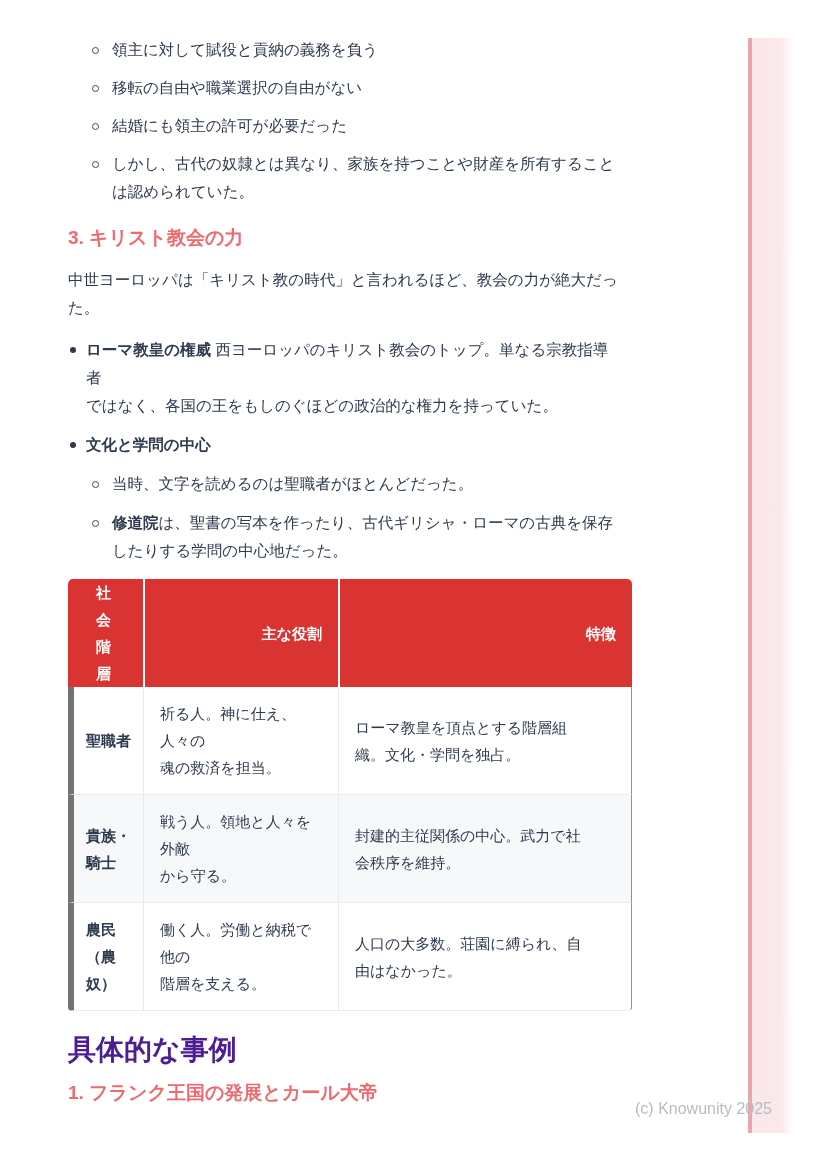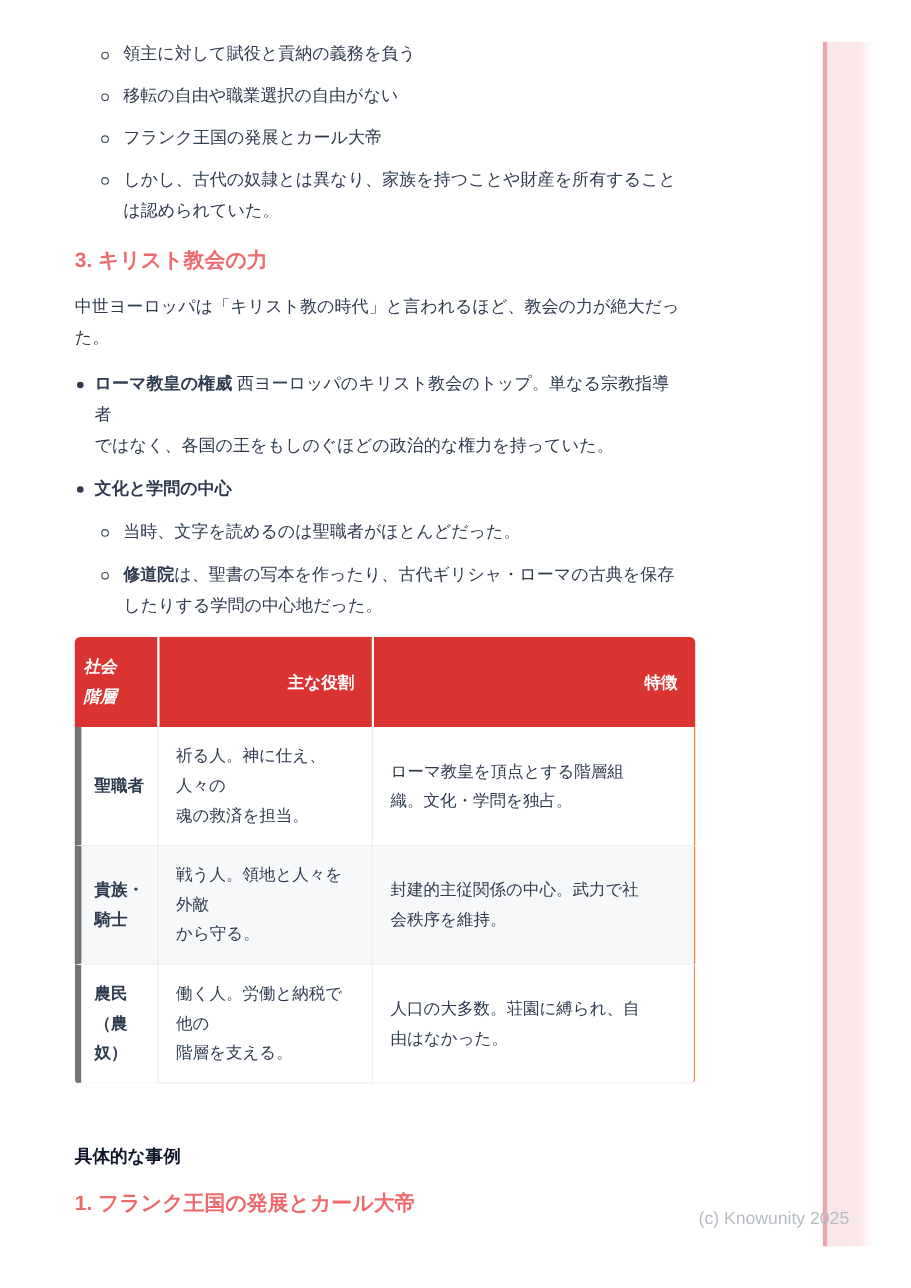--- a/index.html
+++ b/index.html
@@ -61,37 +61,37 @@
   }
   .doc-table col.c1 { width: 75px; }
   .doc-table col.c2 { width: 195px; }
   .doc-table col.c3 { width: 294px; }
   .doc-table thead th {
     background: #D93431; color: #ffffff;
     font-weight: 600; text-align: left;
     height: 82px; padding: 0 16px; vertical-align: middle;
   }
   .doc-table thead th + th { border-left: 2px solid #ffffff; text-align: right; }
-  .doc-table thead th:first-child { border-top-left-radius: 5px; padding: 0 8px; font-style: italic; }
+  .doc-table thead th:first-child { border-top-left-radius: 5px; padding: 0 28px; }
   .doc-table thead th:last-child { border-top-right-radius: 5px; }
   .doc-table tbody td {
     padding: 13px 16px; vertical-align: middle;
     border-bottom: 1px solid #E9EBEF;
     background: #ffffff;
   }
   .doc-table tbody td:first-child { border-left: 6px solid #737373; padding: 5px 12px; font-weight: 700; }
   .doc-table tbody td:last-child { border-right: 1px solid #f97316; }
   .doc-table tbody td + td { border-left: 1px solid #E9EBEF; }
   .doc-table tbody tr.alt td { background: #F7F8FA; }
   .doc-table tbody tr:last-child td:first-child { border-bottom-left-radius: 4px; }
   .doc-table tbody tr:last-child td:last-child { border-bottom-right-radius: 4px; }
 
   .h2red {
-    color: #0f172a; font-size: 16px; font-weight: 700;
-    line-height: 30px; margin-top: 52px;
+    color: #4c1d95; font-size: 28px; font-weight: 700;
+    line-height: 30px; margin-top: 24px;
   }
   .h3red.sub { margin-top: 14px; }
 
   .footer-credit {
     position: absolute; top: 1100px; right: 56px;
     font-size: 16px; color: #B7BCC4; z-index: 2;
   }
 </style>
 </head>
 <body>
@@ -106,21 +106,21 @@
       <div class="item lvl2">
         <span class="marker circle"></span>
         <div class="txt pre">領主に対して賦役と貢納の義務を負う</div>
       </div>
       <div class="item lvl2">
         <span class="marker circle"></span>
         <div class="txt pre">移転の自由や職業選択の自由がない</div>
       </div>
       <div class="item lvl2">
         <span class="marker circle"></span>
-        <div class="txt pre">フランク王国の発展とカール大帝</div>
+        <div class="txt pre">結婚にも領主の許可が必要だった</div>
       </div>
       <div class="item lvl2">
         <span class="marker circle"></span>
         <div class="txt pre">しかし、古代の奴隷とは異なり、家族を持つことや財産を所有すること
 は認められていた。</div>
       </div>
     </div>
 
     <div class="h3red">3. キリスト教会の力</div>
 

